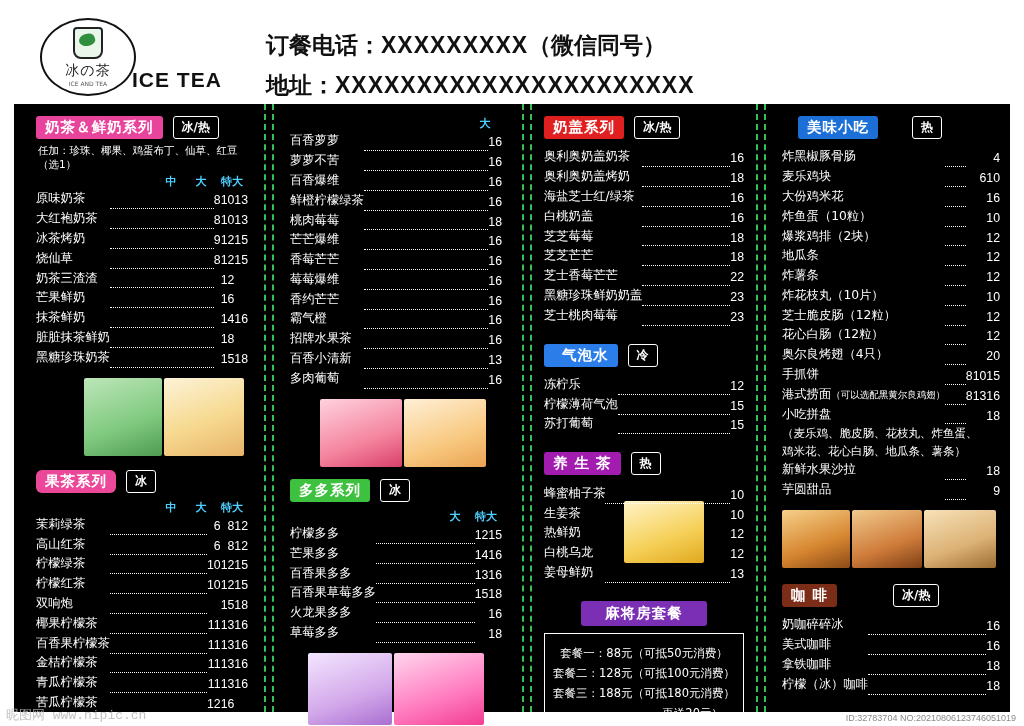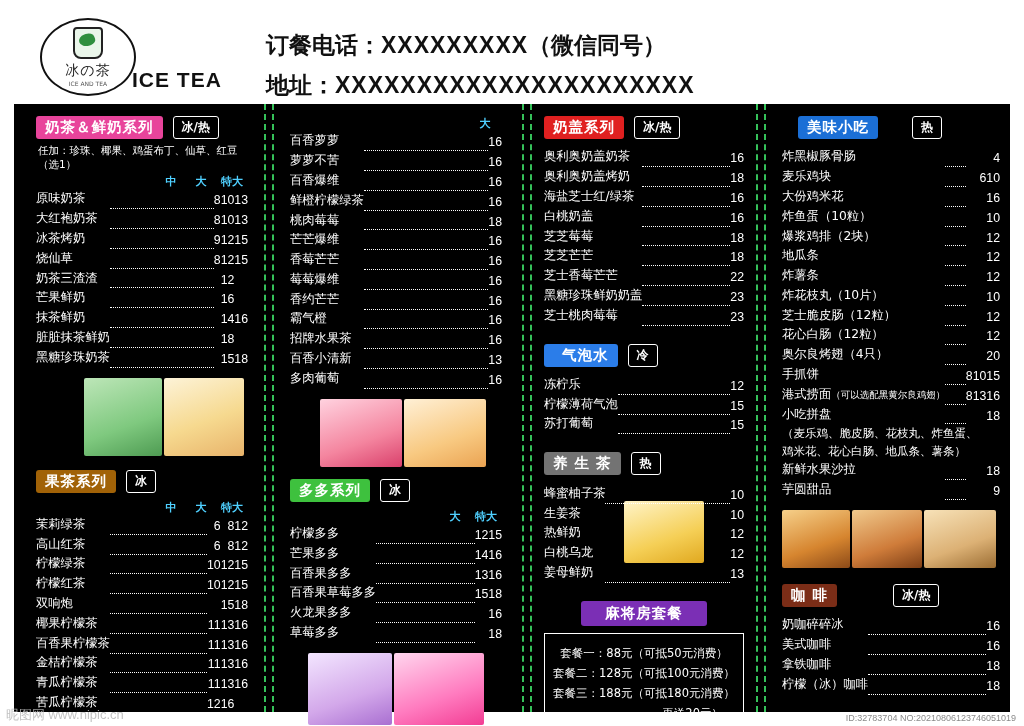--- a/index.html
+++ b/index.html
@@ -87,21 +87,21 @@
   td.p2 { text-align:right; width:26px; font-family:"Liberation Sans", sans-serif; font-size:12.3px;}
   td.p3 { text-align:right; width:26px; font-family:"Liberation Sans", sans-serif; font-size:12.3px;}
   .small { font-size:9.5px; }
   .photo { position:absolute; border-radius:2px; }
   .combo-box {
     border:1px solid #ffffff; padding:7px 8px 8px 8px; margin-top:7px;
   }
   .combo-line { font-size:11.5px; color:#fff; margin:5px 0; text-align:center;}
   .watermark {
     position:absolute; left:6px; bottom:2px; font-size:13px; color:#b9b9b9;
-    font-family:Liberation Sans, sans-serif; opacity:.85;
+    font-family:Liberation Mono, monospace; opacity:.85;
   }
   .idline {
     position:absolute; right:8px; bottom:3px; font-size:9px; color:#8a8a8a;
     font-family:"Liberation Sans", sans-serif;
   }
 </style>
 </head>
 <body>
 
 <div id="menu">
@@ -210,21 +210,21 @@
             </tr>
       </tbody>
         </table>
 
       <div style="position:relative;height:78px;margin-top:10px;">
         <div class="photo" style="left:48px;top:0;width:78px;height:78px;background:linear-gradient(160deg,#bde6b8,#7fc97f 60%,#4e9b52);"></div>
         <div class="photo" style="left:128px;top:0;width:80px;height:78px;background:linear-gradient(160deg,#fdf3d8,#f6d98f 55%,#e8b36a);"></div>
       </div>
 
       <div class="titlerow" style="margin-top:14px;">
-        <span class="sec-title" style="background:#a16207;">果茶系列</span>
+        <span class="sec-title" style="background:#ec4899;border-radius:6px;">果茶系列</span>
         <span class="tag">冰</span>
       </div>
       <div class="sizehdr" style="margin-top:7px;">
         <span style="width:30px">中</span>
         <span style="width:30px">大</span>
         <span style="width:32px">特大</span>
       </div>
       <table class="items">
         <tbody>
             <tr>
@@ -510,21 +510,21 @@
             </tr>
         <tr>
               <td class="nm">苏打葡萄</td>
               <td class="dots"></td>
               <td class="p">15</td>
             </tr>
       </tbody>
         </table>
 
       <div class="titlerow" style="margin-top:18px;">
-        <span class="sec-title" style="background:#737373;">养 生 茶</span>
+        <span class="sec-title" style="background:#a21caf;">养 生 茶</span>
         <span class="tag">热</span>
       </div>
       <div style="position:relative;">
         <div class="photo" style="position:absolute;left:80px;top:18px;width:80px;height:62px;background:linear-gradient(160deg,#fff4c8,#f5cf56 60%,#e0a81f);"></div>
         <table class="items" style="margin-top:8px;position:relative;">
           <tbody>
               <tr>
                 <td class="nm">蜂蜜柚子茶</td>
                 <td class="dots"></td>
                 <td class="p">10</td>

